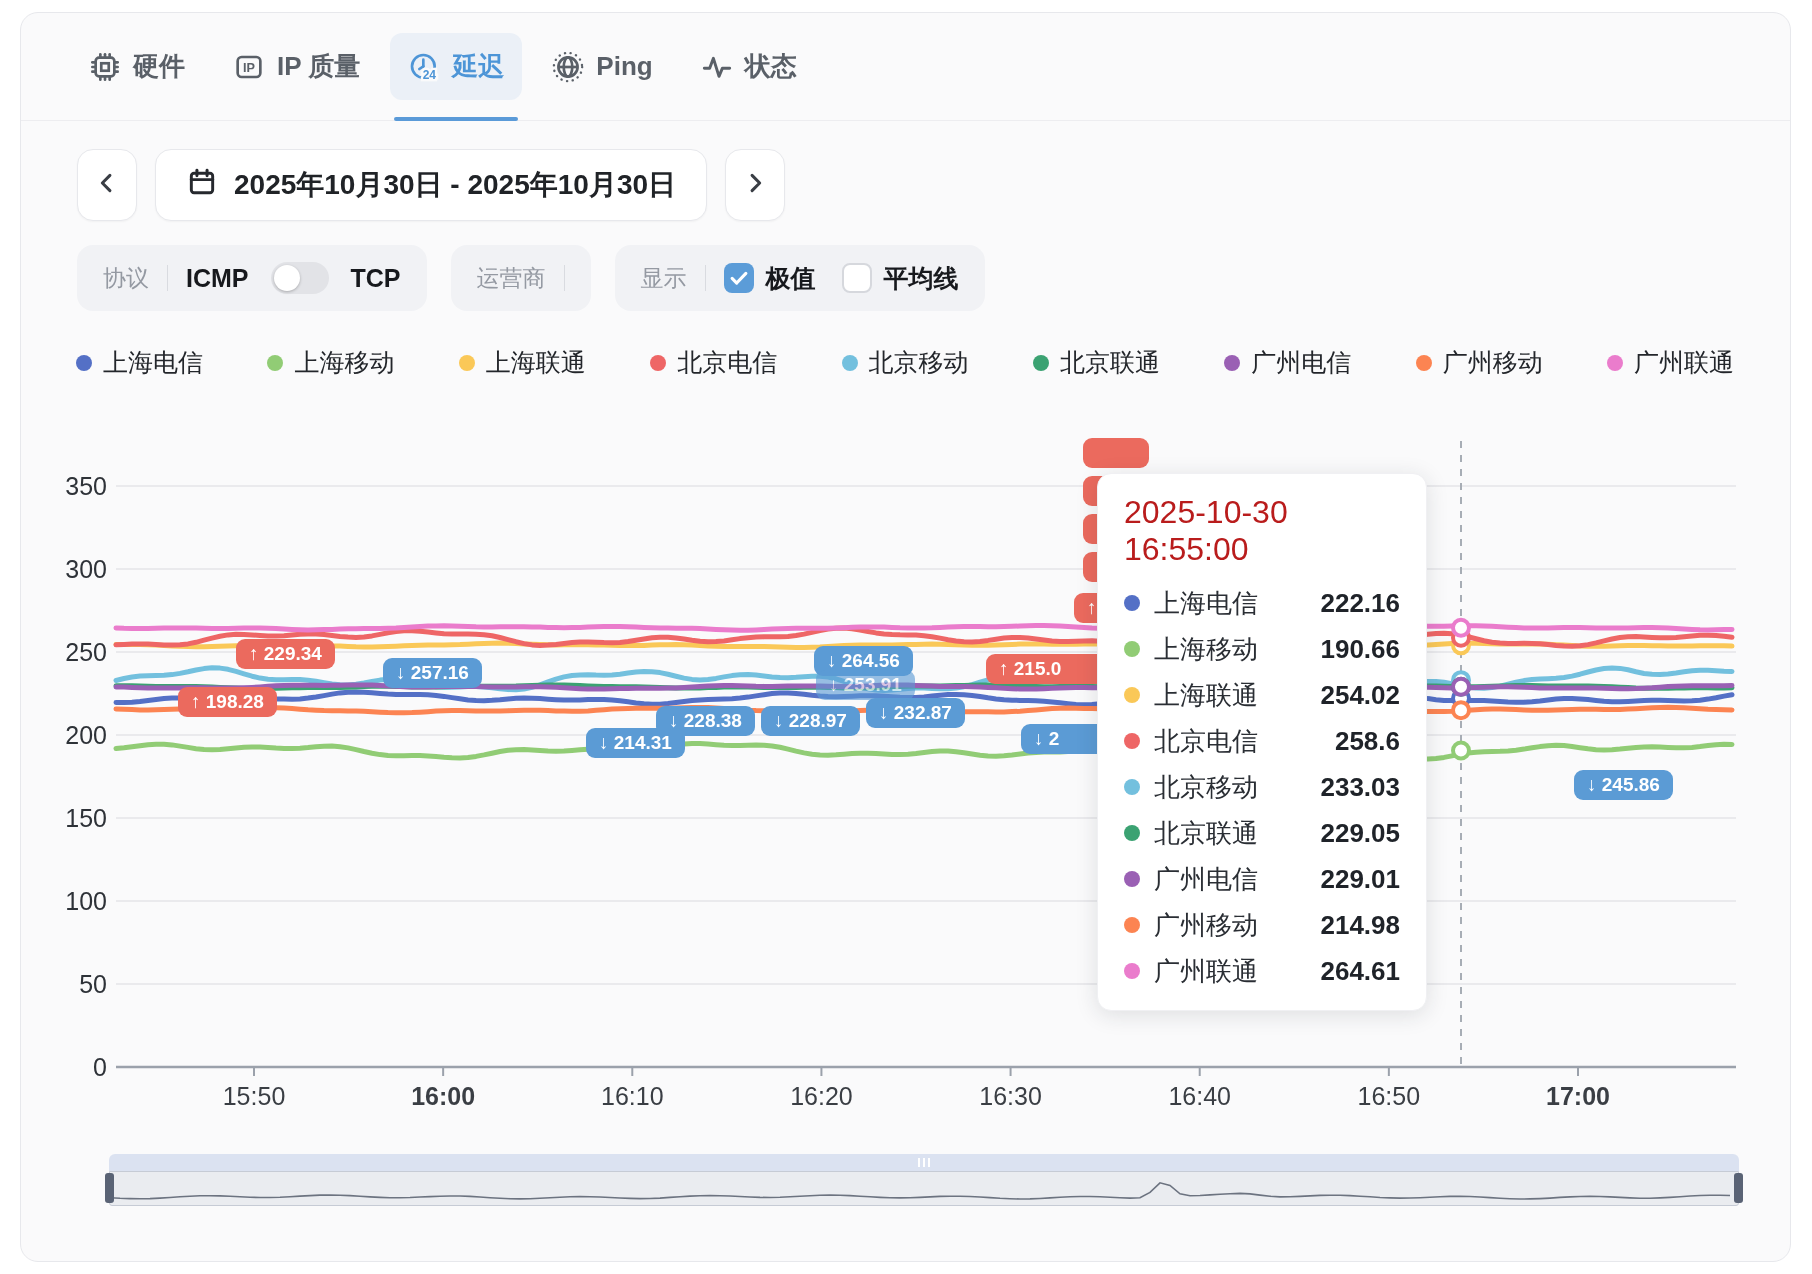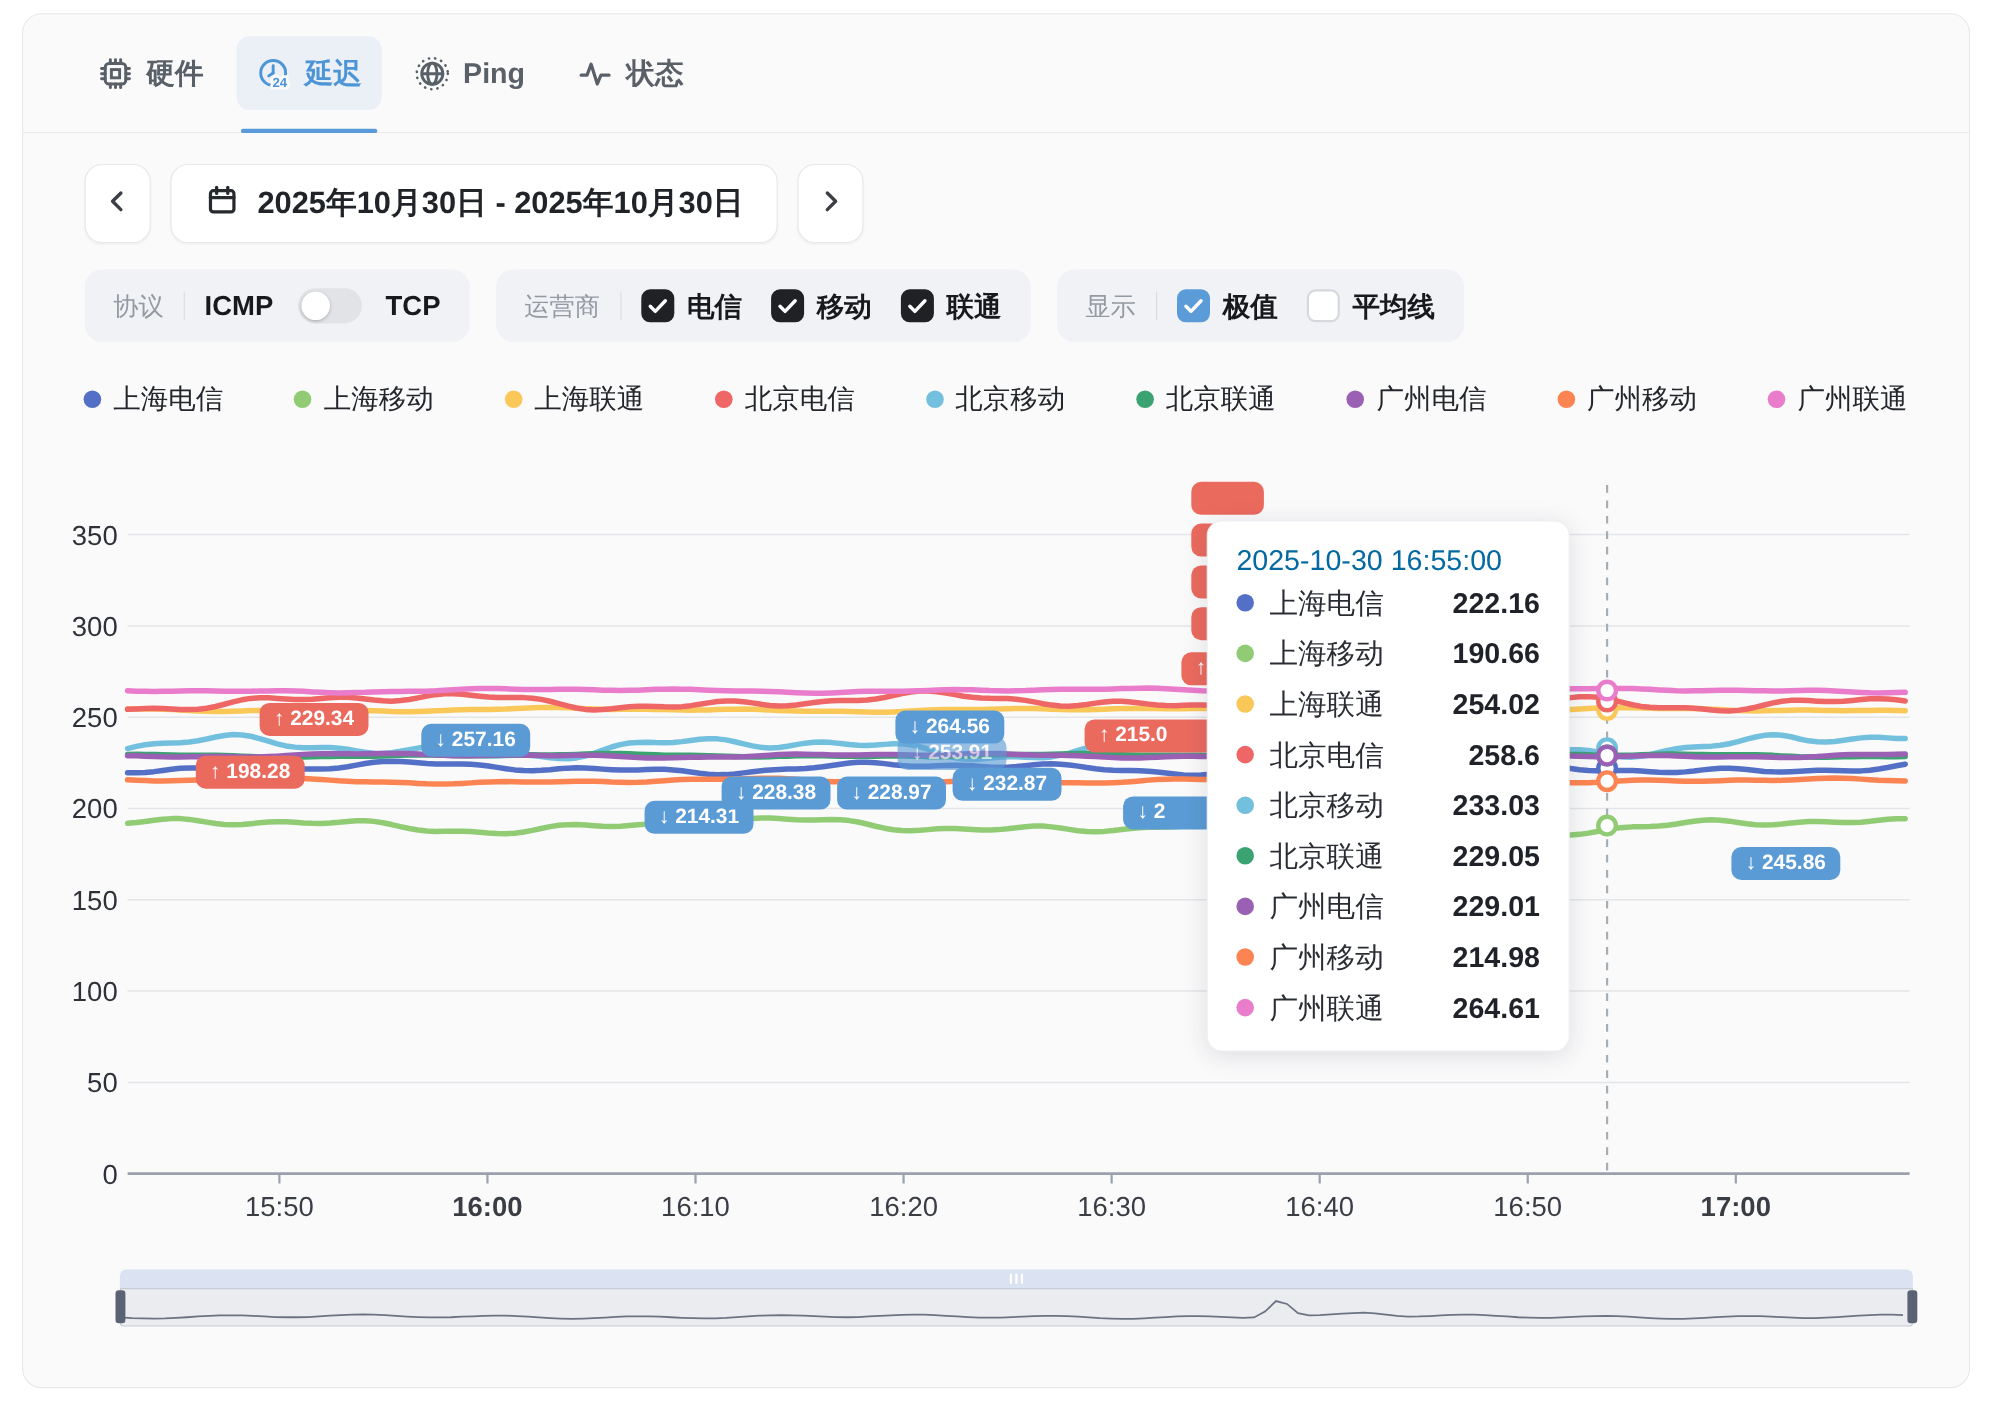--- a/index.html
+++ b/index.html
@@ -35,21 +35,21 @@
   .litem{display:flex;align-items:center;gap:11px;font-size:25px;font-weight:500;color:#23262b;cursor:pointer;}
   .ldot{width:16px;height:16px;border-radius:50%;flex:none;}
   
   .chart{position:absolute;left:0;top:380px;width:1771px;height:745px;}
   .chart svg.main{position:absolute;left:0;top:0;}
   .badge{position:absolute;height:30px;border-radius:9px;color:#fff;font-size:19px;font-weight:600;display:flex;align-items:center;padding:0 13px;white-space:nowrap;z-index:5;box-sizing:border-box;overflow:hidden;}
   .badge.max{background:#eb6a5e;}
   .badge.min{background:#5b9bd5;}
   .badge.faded{opacity:0.62;}
   .tooltip{position:absolute;left:1076px;top:80px;width:330px;z-index:10;background:#ffffff;border:1px solid #f0f0f3;border-radius:14px;box-shadow:0 4px 22px rgba(30,35,45,0.13);padding:20px 26px 16px;box-sizing:border-box;}
-  .tt-title{font-size:26px;color:#0369a1;}
+  .tt-title{font-size:32px;color:#b91c1c;margin-bottom:12px;}
   .tt-row{display:flex;align-items:center;gap:14px;height:46px;font-size:26px;color:#2a2e34;}
   .tt-dot{width:16px;height:16px;border-radius:50%;flex:none;}
   .tt-name{flex:1;}
   .tt-val{font-weight:700;color:#1f2329;}
   
   .brush{position:absolute;left:88px;top:1141px;width:1630px;height:52px;}
   .brush-top{position:absolute;left:0;top:0;right:0;height:17px;background:#dbe2f1;border-radius:6px 6px 0 0;cursor:pointer;}
   .grip{position:absolute;left:50%;top:4px;transform:translateX(-50%);display:flex;gap:3px;}
   .grip i{width:2px;height:9px;background:#fff;display:block;}
   .brush-body{position:absolute;left:0;top:17px;right:0;height:35px;background:#eaecf0;border:1px solid #c6cbd5;border-radius:0 0 3px 3px;box-sizing:border-box;}
@@ -77,20 +77,29 @@
             <line x1="5" y1="8.5" x2="2.5" y2="8.5"></line>
             <line x1="5" y1="12" x2="2.5" y2="12"></line>
             <line x1="5" y1="15.5" x2="2.5" y2="15.5"></line>
             <line x1="19" y1="8.5" x2="21.5" y2="8.5"></line>
             <line x1="19" y1="12" x2="21.5" y2="12"></line>
             <line x1="19" y1="15.5" x2="21.5" y2="15.5"></line>
           </svg>
         </span>
         <span class="tlabel">硬件</span>
       </div>
+      <div class="tab">
+        <span class="ticon">
+          <svg width="32" height="32" viewBox="0 0 24 24" fill="none" stroke="currentColor" stroke-width="2">
+            <rect x="3.5" y="4.5" width="17" height="15" rx="3"></rect>
+            <text x="12" y="16" text-anchor="middle" font-size="9.5" font-weight="700" fill="currentColor" stroke="none" font-family="Liberation Sans,DejaVu Sans,sans-serif">IP</text>
+          </svg>
+        </span>
+        <span class="tlabel">IP 质量</span>
+      </div>
       <div class="tab active">
         <span class="ticon">
           <svg width="32" height="32" viewBox="0 0 24 24" fill="none" stroke="currentColor" stroke-width="2" stroke-linecap="round">
             <circle cx="11.5" cy="11.5" r="8.5"></circle>
             <line x1="11.5" y1="6.5" x2="11.5" y2="11.5"></line>
             <line x1="11.5" y1="11.5" x2="8.5" y2="13.5"></line>
             <text x="16" y="21" text-anchor="middle" font-size="9" font-weight="700" fill="currentColor" stroke="#fafafb" stroke-width="3.5" paint-order="stroke" font-family="Liberation Sans,DejaVu Sans,sans-serif">24</text>
           </svg>
         </span>
         <span class="tlabel">延迟</span>
@@ -150,46 +159,20 @@
       <span class="fdivider"></span>
       <span class="fopt">ICMP</span>
       <span class="toggle">
           <span class="knob"></span>
         </span>
       <span class="fopt">TCP</span>
     </div>
     <div class="fgroup">
       <span class="flabel">运营商</span>
       <span class="fdivider"></span>
-      <span id="carrier-opts" style="display:flex;gap:26px;align-items:center;">
-          <span class="optitem">
-            <span class="cb black">
-              <svg width="22" height="22" viewBox="0 0 24 24" fill="none" stroke="#fff" stroke-width="3.4" stroke-linecap="round" stroke-linejoin="round">
-                <polyline points="4.5,12.5 9.5,17.5 19.5,7"></polyline>
-              </svg>
-            </span>
-            <span class="fopt">电信</span>
-          </span>
-          <span class="optitem">
-            <span class="cb black">
-              <svg width="22" height="22" viewBox="0 0 24 24" fill="none" stroke="#fff" stroke-width="3.4" stroke-linecap="round" stroke-linejoin="round">
-                <polyline points="4.5,12.5 9.5,17.5 19.5,7"></polyline>
-              </svg>
-            </span>
-            <span class="fopt">移动</span>
-          </span>
-          <span class="optitem">
-            <span class="cb black">
-              <svg width="22" height="22" viewBox="0 0 24 24" fill="none" stroke="#fff" stroke-width="3.4" stroke-linecap="round" stroke-linejoin="round">
-                <polyline points="4.5,12.5 9.5,17.5 19.5,7"></polyline>
-              </svg>
-            </span>
-            <span class="fopt">联通</span>
-          </span>
-        </span>
     </div>
     <div class="fgroup">
       <span class="flabel">显示</span>
       <span class="fdivider"></span>
       <span id="display-opts" style="display:flex;gap:26px;align-items:center;">
           <span class="optitem">
             <span class="cb blue">
               <svg width="22" height="22" viewBox="0 0 24 24" fill="none" stroke="#fff" stroke-width="3.4" stroke-linecap="round" stroke-linejoin="round">
                 <polyline points="4.5,12.5 9.5,17.5 19.5,7"></polyline>
               </svg>

